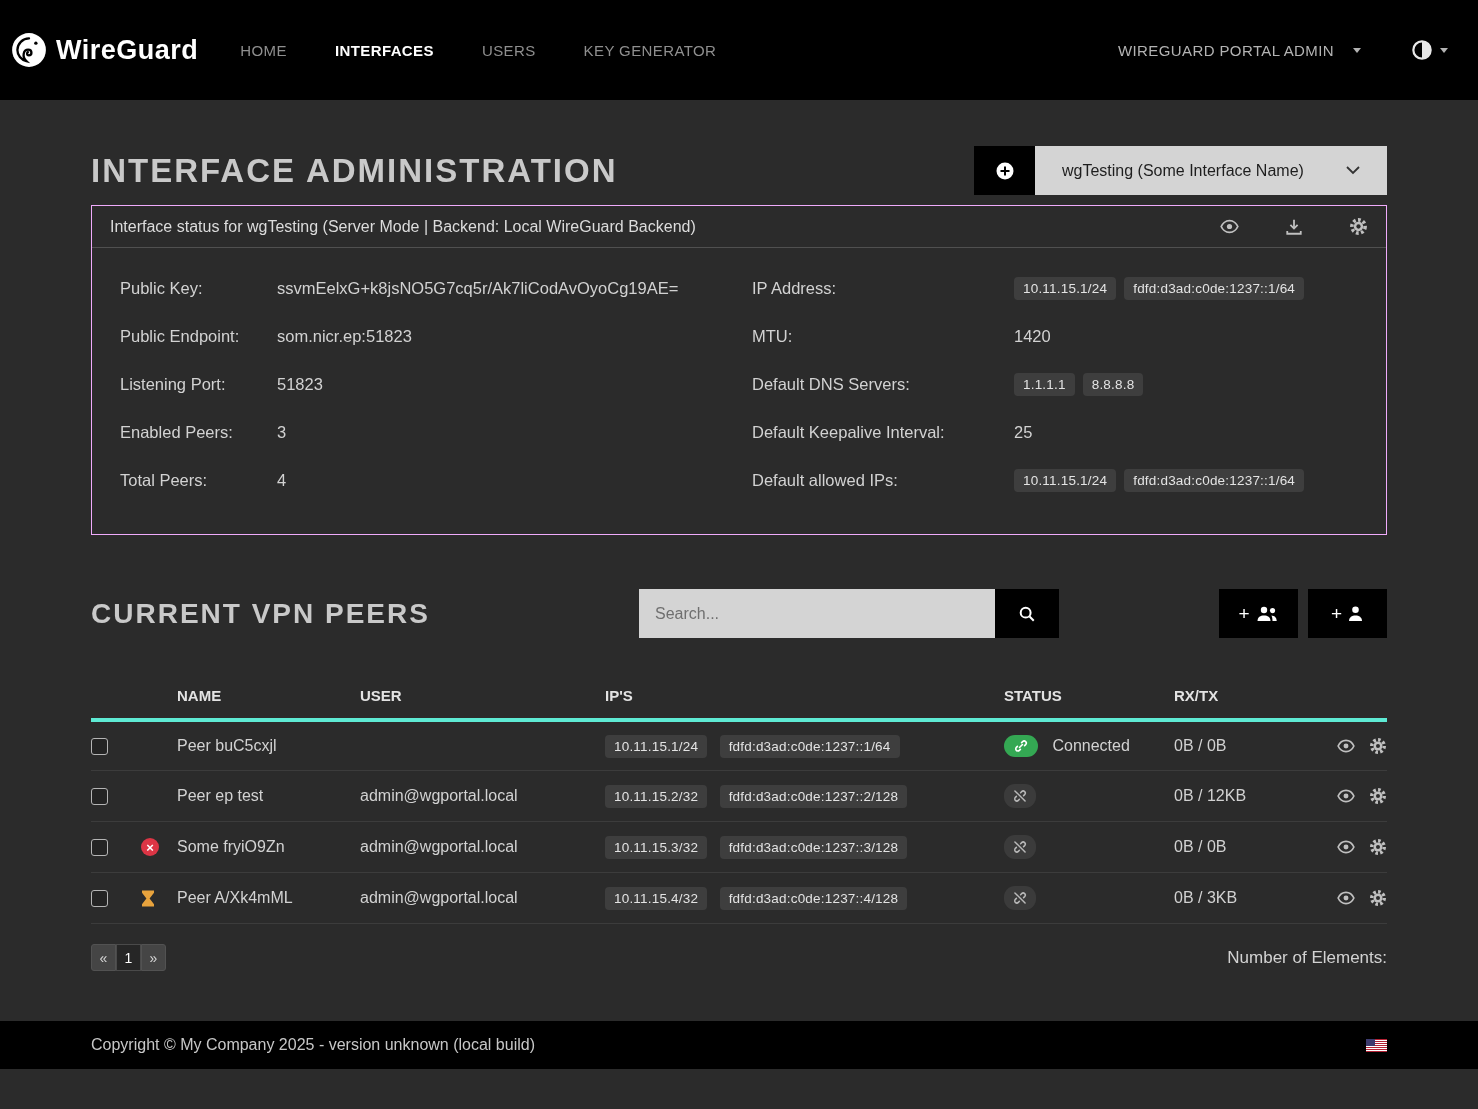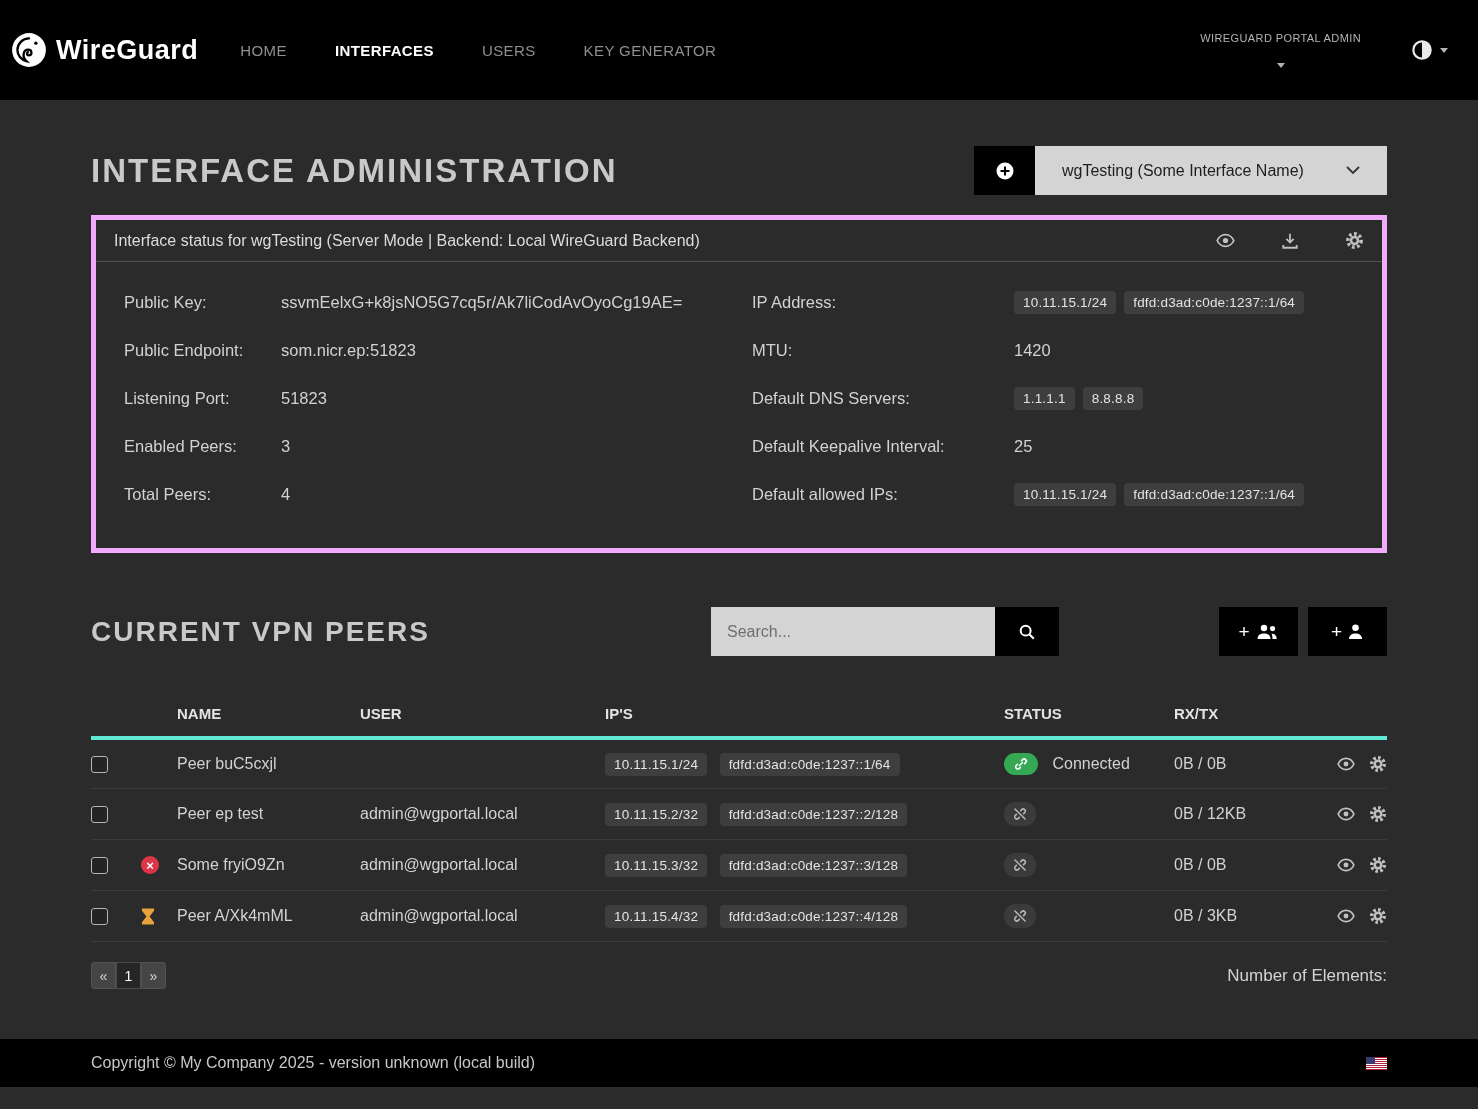--- a/index.html
+++ b/index.html
@@ -14,52 +14,52 @@
   svg { display: block; }
 
   
   .navbar { background: #000; height: 100px; display: flex; align-items: center; padding: 0 30px 0 10px; }
   .brand { display: flex; align-items: center; gap: 8px; margin-right: 42px; cursor: pointer; }
   .brand-text { color: #fff; font-size: 27px; font-weight: 700; letter-spacing: .5px; }
   .nav-links { display: flex; gap: 48px; }
   .nav-link { color: #8f8f8f; font-size: 15px; letter-spacing: .4px; cursor: pointer; text-decoration: none; }
   .nav-link.active { color: #fff; font-weight: 700; }
   .nav-right { margin-left: auto; display: flex; align-items: center; gap: 50px; }
-  .user-menu { display: flex; align-items: center; gap: 19px; color: #b3b3b3; font-size: 11px; letter-spacing: .4px; cursor: pointer; flex-direction: column; }
+  .user-menu { display: flex; align-items: center; gap: 19px; color: #b3b3b3; font-size: 15px; letter-spacing: .4px; cursor: pointer; }
   .caret { width: 0; height: 0; border-left: 4.5px solid transparent; border-right: 4.5px solid transparent; border-top: 5px solid #b3b3b3; }
   .theme-toggle { display: flex; align-items: center; gap: 7px; color: #e8e8e8; cursor: pointer; }
 
   
   .container { width: 1296px; margin: 0 auto; }
 
   .title-row { margin-top: 46px; display: flex; align-items: center; justify-content: space-between; }
   .page-title { margin: 0; font-size: 33px; font-weight: 600; letter-spacing: 2px; color: #c9c9c9; }
 
   .btn-black { background: #000; border: none; color: #fff; display: flex; align-items: center; justify-content: center; cursor: pointer; font-family: inherit; }
   .iface-controls { display: flex; height: 49px; }
   .add-iface-btn { width: 61px; }
   .select-box { background: #d4d4d4; color: #1e1e1e; display: flex; align-items: center; justify-content: space-between; padding: 0 27px; font-size: 16px; cursor: pointer; }
   .iface-select { width: 352px; }
 
   
-  .card { margin-top: 20px; border: 5px solid #f0abfc; }
+  .card { margin-top: 10px; border: 1px solid #f0abfc; }
   .card-header { display: flex; align-items: center; padding: 11px 18px; border-bottom: 1px solid #505050; font-size: 16px; color: #dcdcdc; }
   .card-header-icons { margin-left: auto; display: flex; gap: 46px; align-items: center; }
   .icon-btn { background: none; border: none; color: #c0c0c0; cursor: pointer; padding: 0; display: flex; }
   .card-body { display: grid; grid-template-columns: 1fr 1fr; padding: 16px 28px 30px; column-gap: 26px; }
   .kv-row { display: flex; align-items: center; height: 48px; font-size: 16.5px; }
   .kv-label-l { width: 157px; flex-shrink: 0; }
   .kv-label-r { width: 262px; flex-shrink: 0; }
   .badge { background: #3e3e3e; border-radius: 4px; padding: 4px 9px; font-size: 13.5px; color: #e3e3e3; margin-right: 8px; letter-spacing: .2px; white-space: nowrap; }
 
   
   .peers-row { margin-top: 54px; display: flex; align-items: center; }
   .section-title { margin: 0; font-size: 28px; font-weight: 600; letter-spacing: 2px; color: #c9c9c9; }
   .search-group { margin-left: auto; display: flex; height: 49px; }
-  .search-input { width: 284px; border: none; background: #d4d4d4; padding: 8px 16px; font-size: 16px; color: #2a2a2a; outline: none; font-family: inherit; }
+  .search-input { width: 356px; border: none; background: #d4d4d4; padding: 8px 16px; font-size: 16px; color: #2a2a2a; outline: none; font-family: inherit; }
   .search-input::placeholder { color: #6f6f6f; }
   .search-btn { width: 64px; }
   .add-btns { margin-left: 160px; display: flex; gap: 10px; }
   .add-btn { width: 79px; height: 49px; gap: 5px; font-size: 19px; }
 
   table.peers { width: 100%; border-collapse: collapse; margin-top: 34px; }
   .peers th { text-align: left; font-size: 15px; font-weight: 700; color: #e3e3e3; padding: 15px 0 14px; border-bottom: 4px solid #5eead4; }
   .peers td { padding: 13px 0; border-bottom: 1px solid #3c3c3c; font-size: 16px; color: #d2d2d2; vertical-align: middle; }
   .chk { appearance: none; -webkit-appearance: none; width: 17px; height: 17px; border: 1px solid #b5b5b5; border-radius: 3px; background: #242424; cursor: pointer; margin: 0; display: block; }
   .flag-expired { width: 18px; height: 18px; border-radius: 50%; background: #dc3545; color: #fff; font-size: 13px; font-weight: 700; display: flex; align-items: center; justify-content: center; line-height: 1; }

